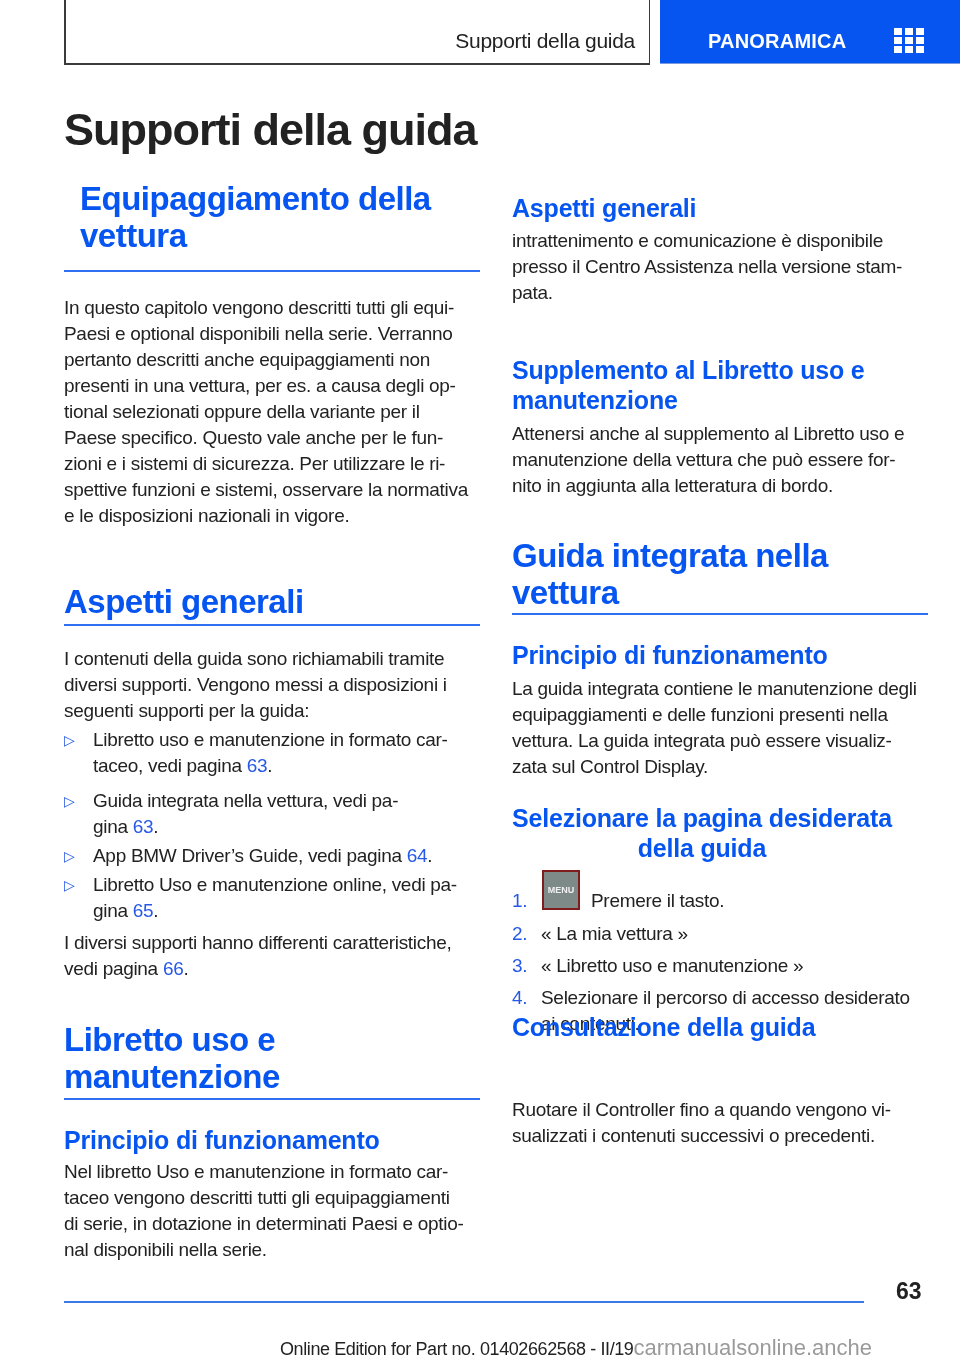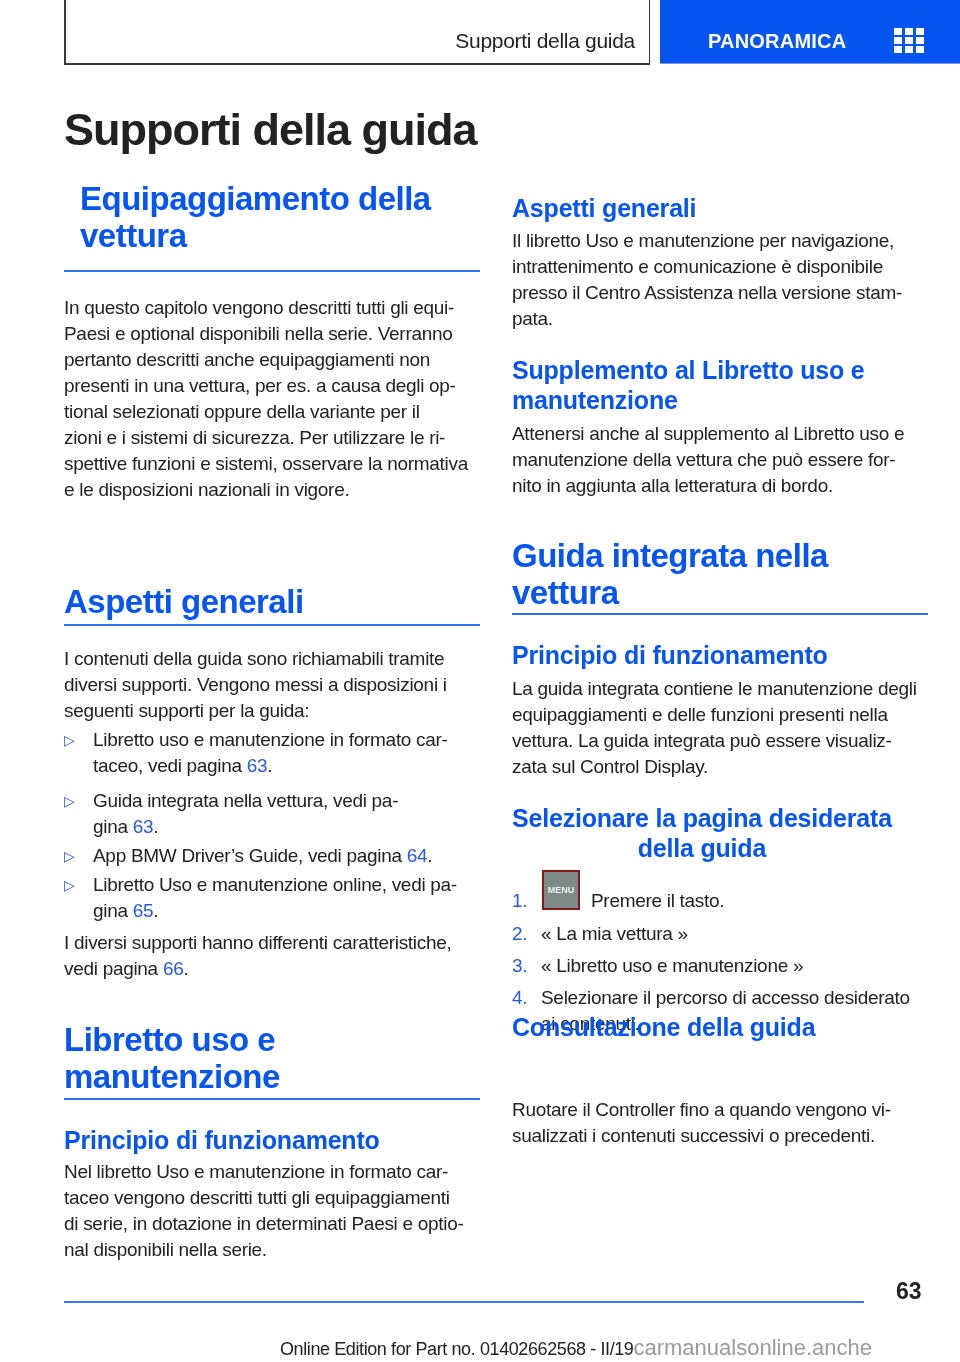--- a/index.html
+++ b/index.html
@@ -109,20 +109,21 @@
   <div>vettura</div>
 </div>
 <div class="rule" style="left:64px; top:270px; width:416px;"></div>
 
 <div class="para" style="left:64px; top:295px; width:420px;">
   <div>In questo capitolo vengono descritti tutti gli equi-</div>
   <div>Paesi e optional disponibili nella serie. Verranno</div>
   <div>pertanto descritti anche equipaggiamenti non</div>
   <div>presenti in una vettura, per es. a causa degli op-</div>
   <div>tional selezionati oppure della variante per il</div>
+  <div>Paese specifico. Questo vale anche per le fun-</div>
   <div>zioni e i sistemi di sicurezza. Per utilizzare le ri-</div>
   <div>spettive funzioni e sistemi, osservare la normativa</div>
   <div>e le disposizioni nazionali in vigore.</div>
 </div>
 
 <div class="h1" style="left:64px; top:583px;">Aspetti generali</div>
 <div class="rule" style="left:64px; top:624px; width:416px;"></div>
 
 <div class="para" style="left:64px; top:646px; width:420px;">
   <div>I contenuti della guida sono richiamabili tramite</div>
@@ -175,21 +176,20 @@
 <div class="h2" style="left:64px; top:1125px;">Principio di funzionamento</div>
 <div class="para" style="left:64px; top:1159px; width:420px;">
   <div>Nel libretto Uso e manutenzione in formato car-</div>
   <div>taceo vengono descritti tutti gli equipaggiamenti</div>
   <div>di serie, in dotazione in determinati Paesi e optio-</div>
   <div>nal disponibili nella serie.</div>
 </div>
 
 <div class="h2" style="left:512px; top:193px;">Aspetti generali</div>
 <div class="para" style="left:512px; top:228px; width:430px;">
-  <div>Il libretto Uso e manutenzione per navigazione,</div>
   <div>intrattenimento e comunicazione è disponibile</div>
   <div>presso il Centro Assistenza nella versione stam-</div>
   <div>pata.</div>
 </div>
 
 <div class="h2" style="left:512px; top:355px;">
   <div>Supplemento al Libretto uso e</div>
   <div>manutenzione</div>
 </div>
 <div class="para" style="left:512px; top:421px; width:430px;">

